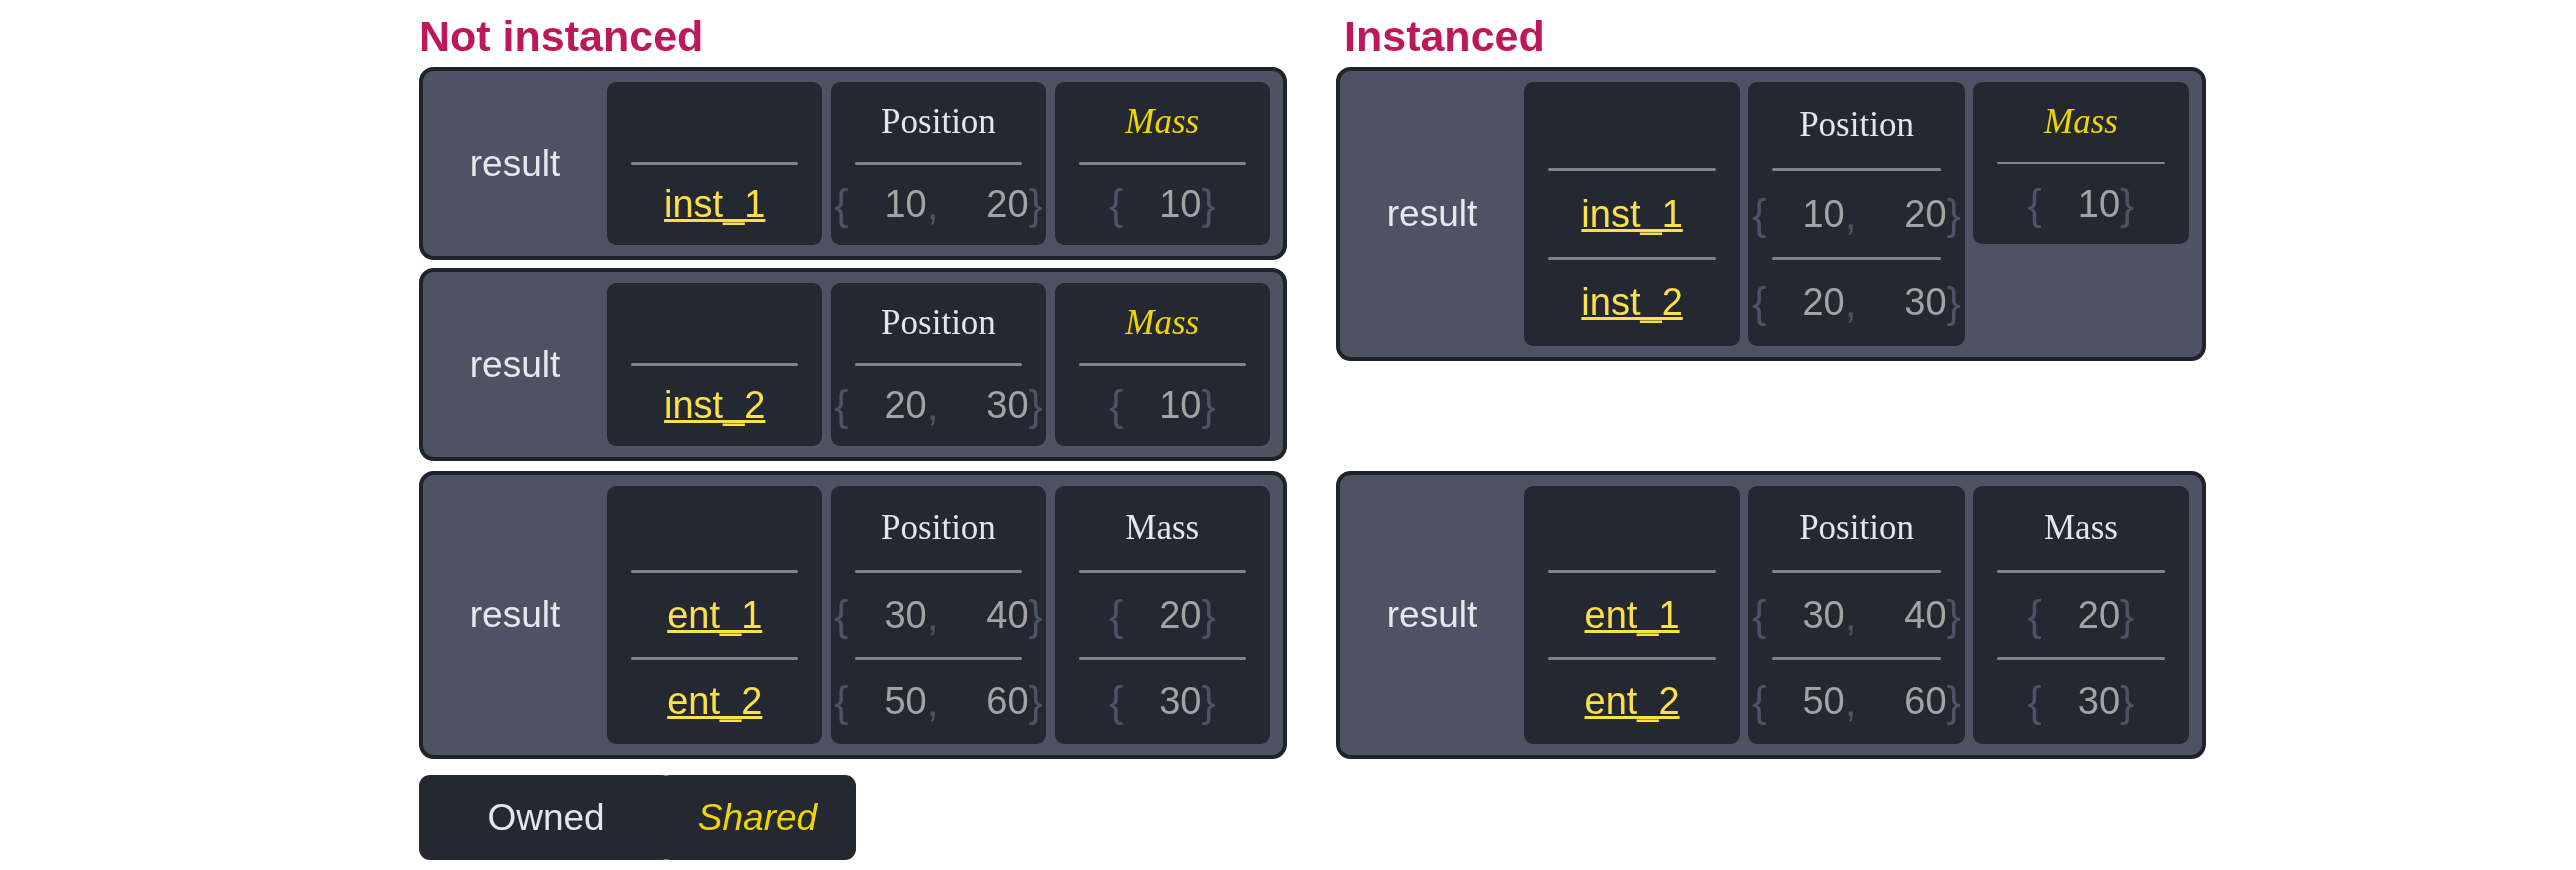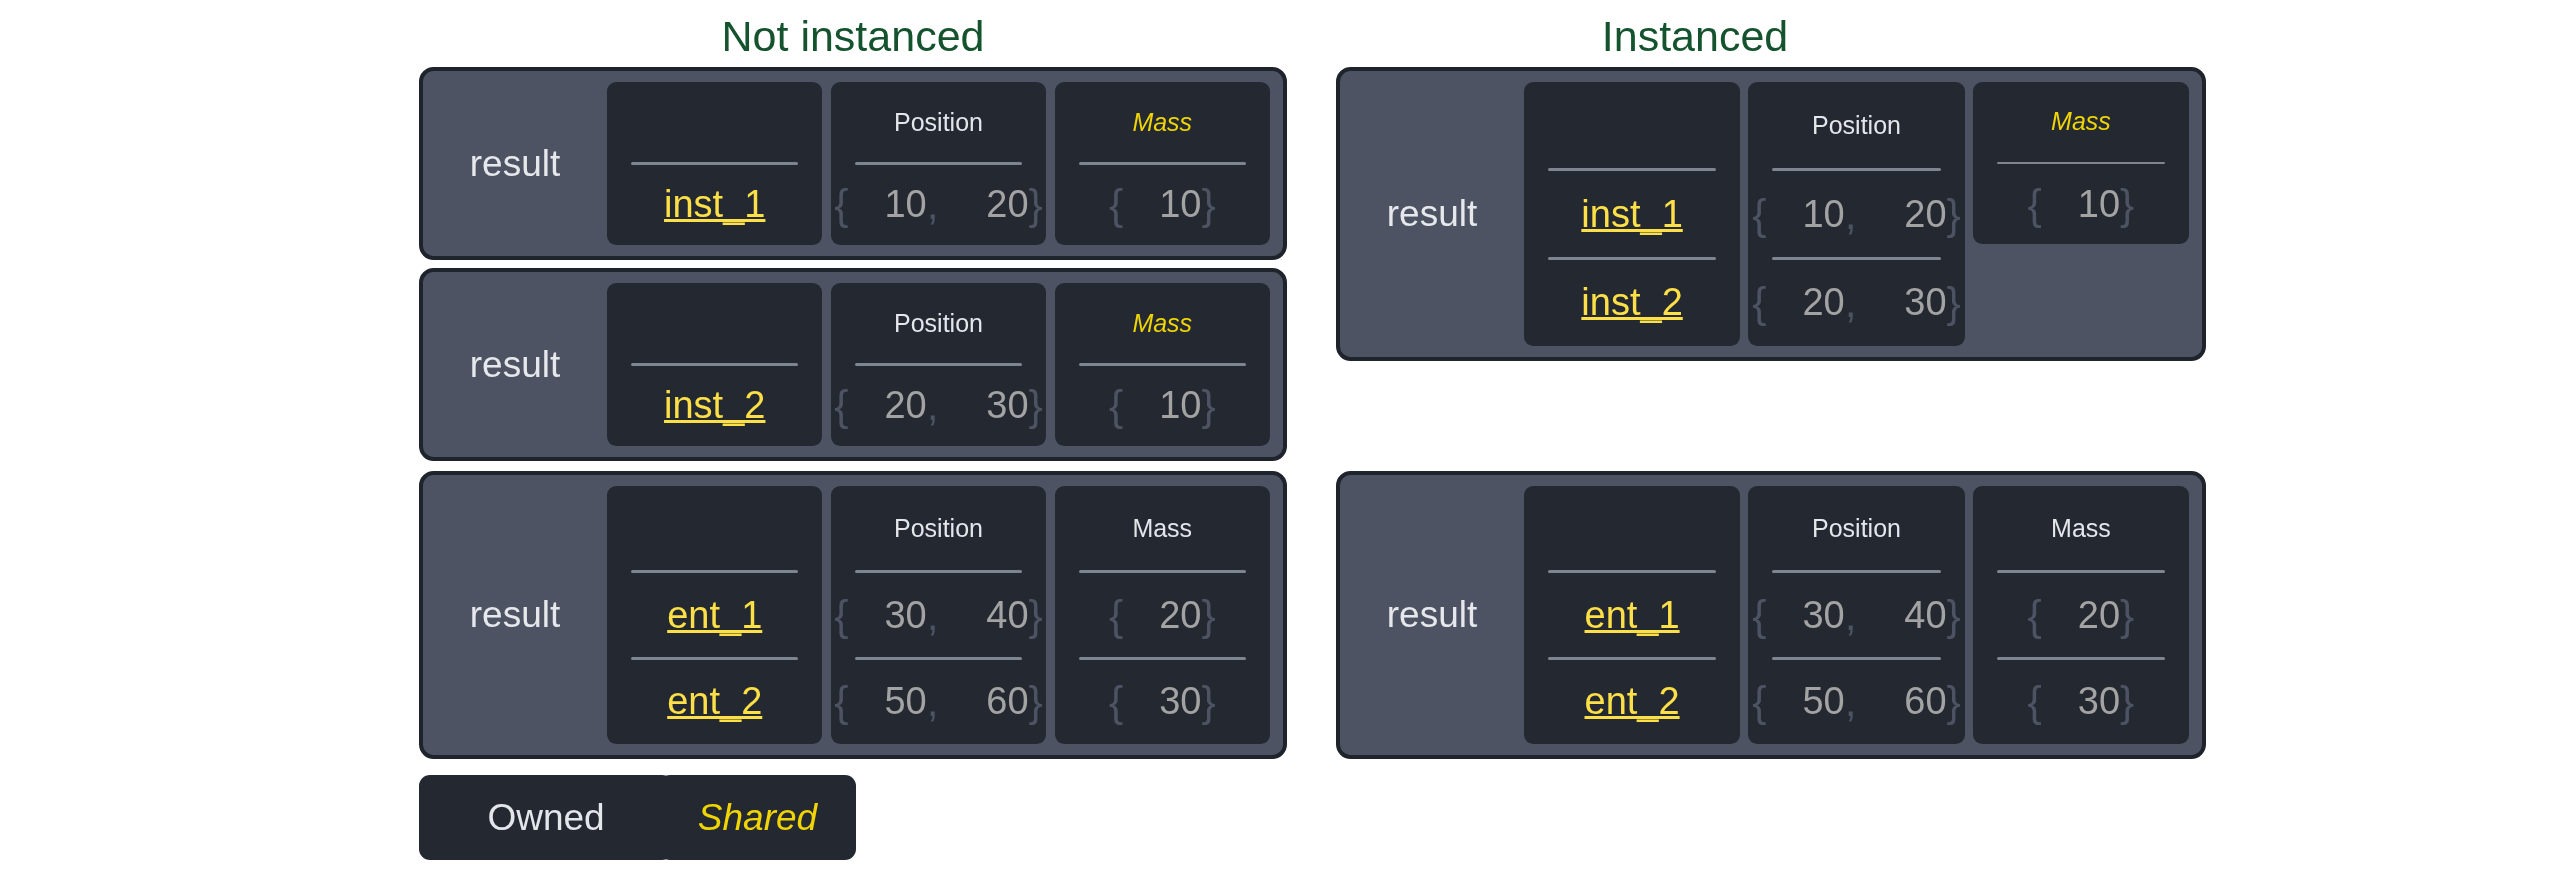--- a/index.html
+++ b/index.html
@@ -2,39 +2,39 @@
 <html style="font-size:14.7px"><head>
 <meta charset="utf-8">
 <style>
   html,body{margin:0;padding:0;}
   body{
     width:2576px;height:870px;position:relative;background:#ffffff;
     font-family:"Liberation Sans", sans-serif;overflow:hidden;
   }
   .col-title{
     position:absolute;top:11px;height:50px;line-height:50px;
-    text-align:center;font-size:43px;font-weight:normal;color:#14532d;
+    text-align:left;font-size:43px;font-weight:bold;color:#be185d;
   }
   .qtable{
     position:absolute;box-sizing:border-box;
     background:#4d5363;border:4.6px solid #1f232b;border-radius:14.7px;
     display:flex;align-items:stretch;padding:11px 13px 11px 0;
   }
   .result{
     flex:none;width:184px;display:flex;align-items:center;justify-content:center;
     color:#e6e8ec;font-size:37px;
   }
   .cells{flex:1;display:flex;gap:8.3px;}
   .cell{
     background:#232831;border-radius:9.2px;flex:1;
     display:flex;flex-direction:column;min-width:0;
   }
   .hdr{
     flex:1;display:flex;align-items:center;justify-content:center;
-    font-size:25px;color:#e3e6eb;white-space:nowrap;
+    font-size:35px;color:#e3e6eb;white-space:nowrap;font-family:Liberation Serif, serif;
   }
   .hdr.shared{color:#f0d502;font-style:italic;}
   .divider{flex:none;height:2.8px;background:#7e8490;margin:0 24px;border-radius:1.8px;}
   .row{
     flex:1;display:flex;align-items:center;justify-content:center;
     font-size:38px;white-space:pre;
   }
   .name{color:#fde047;text-decoration:underline;}
   .num{color:#a3a3a3;margin-left:36px;}
   .brace{color:#4d5363;font-size:1.12em;}
@@ -46,21 +46,21 @@
     position:absolute;box-sizing:border-box;background:#232831;border-radius:11px;
     display:flex;align-items:center;justify-content:center;font-size:37px;
   }
   .legend-box .owned{color:#e3e6eb;}
   .legend-box .shared{color:#f0d502;font-style:italic;}
 </style>
 </head>
 <body>
 
 <div class="col-title" style="left:419px;width:868px;">Not instanced</div>
-<div class="col-title" style="left:1260px;width:870px;">Instanced</div>
+<div class="col-title" style="left:1344px;width:870px;">Instanced</div>
 
 <div class="qtable" style="left:419px;top:67px;width:868px;height:193px;">
   <div class="result">result</div>
   <div class="cells">
     <div class="cell">
       <div class="hdr"></div>
       <div class="divider"></div>
       <div class="row"><span class="name">inst_1</span></div>
     </div>
     <div class="cell">

